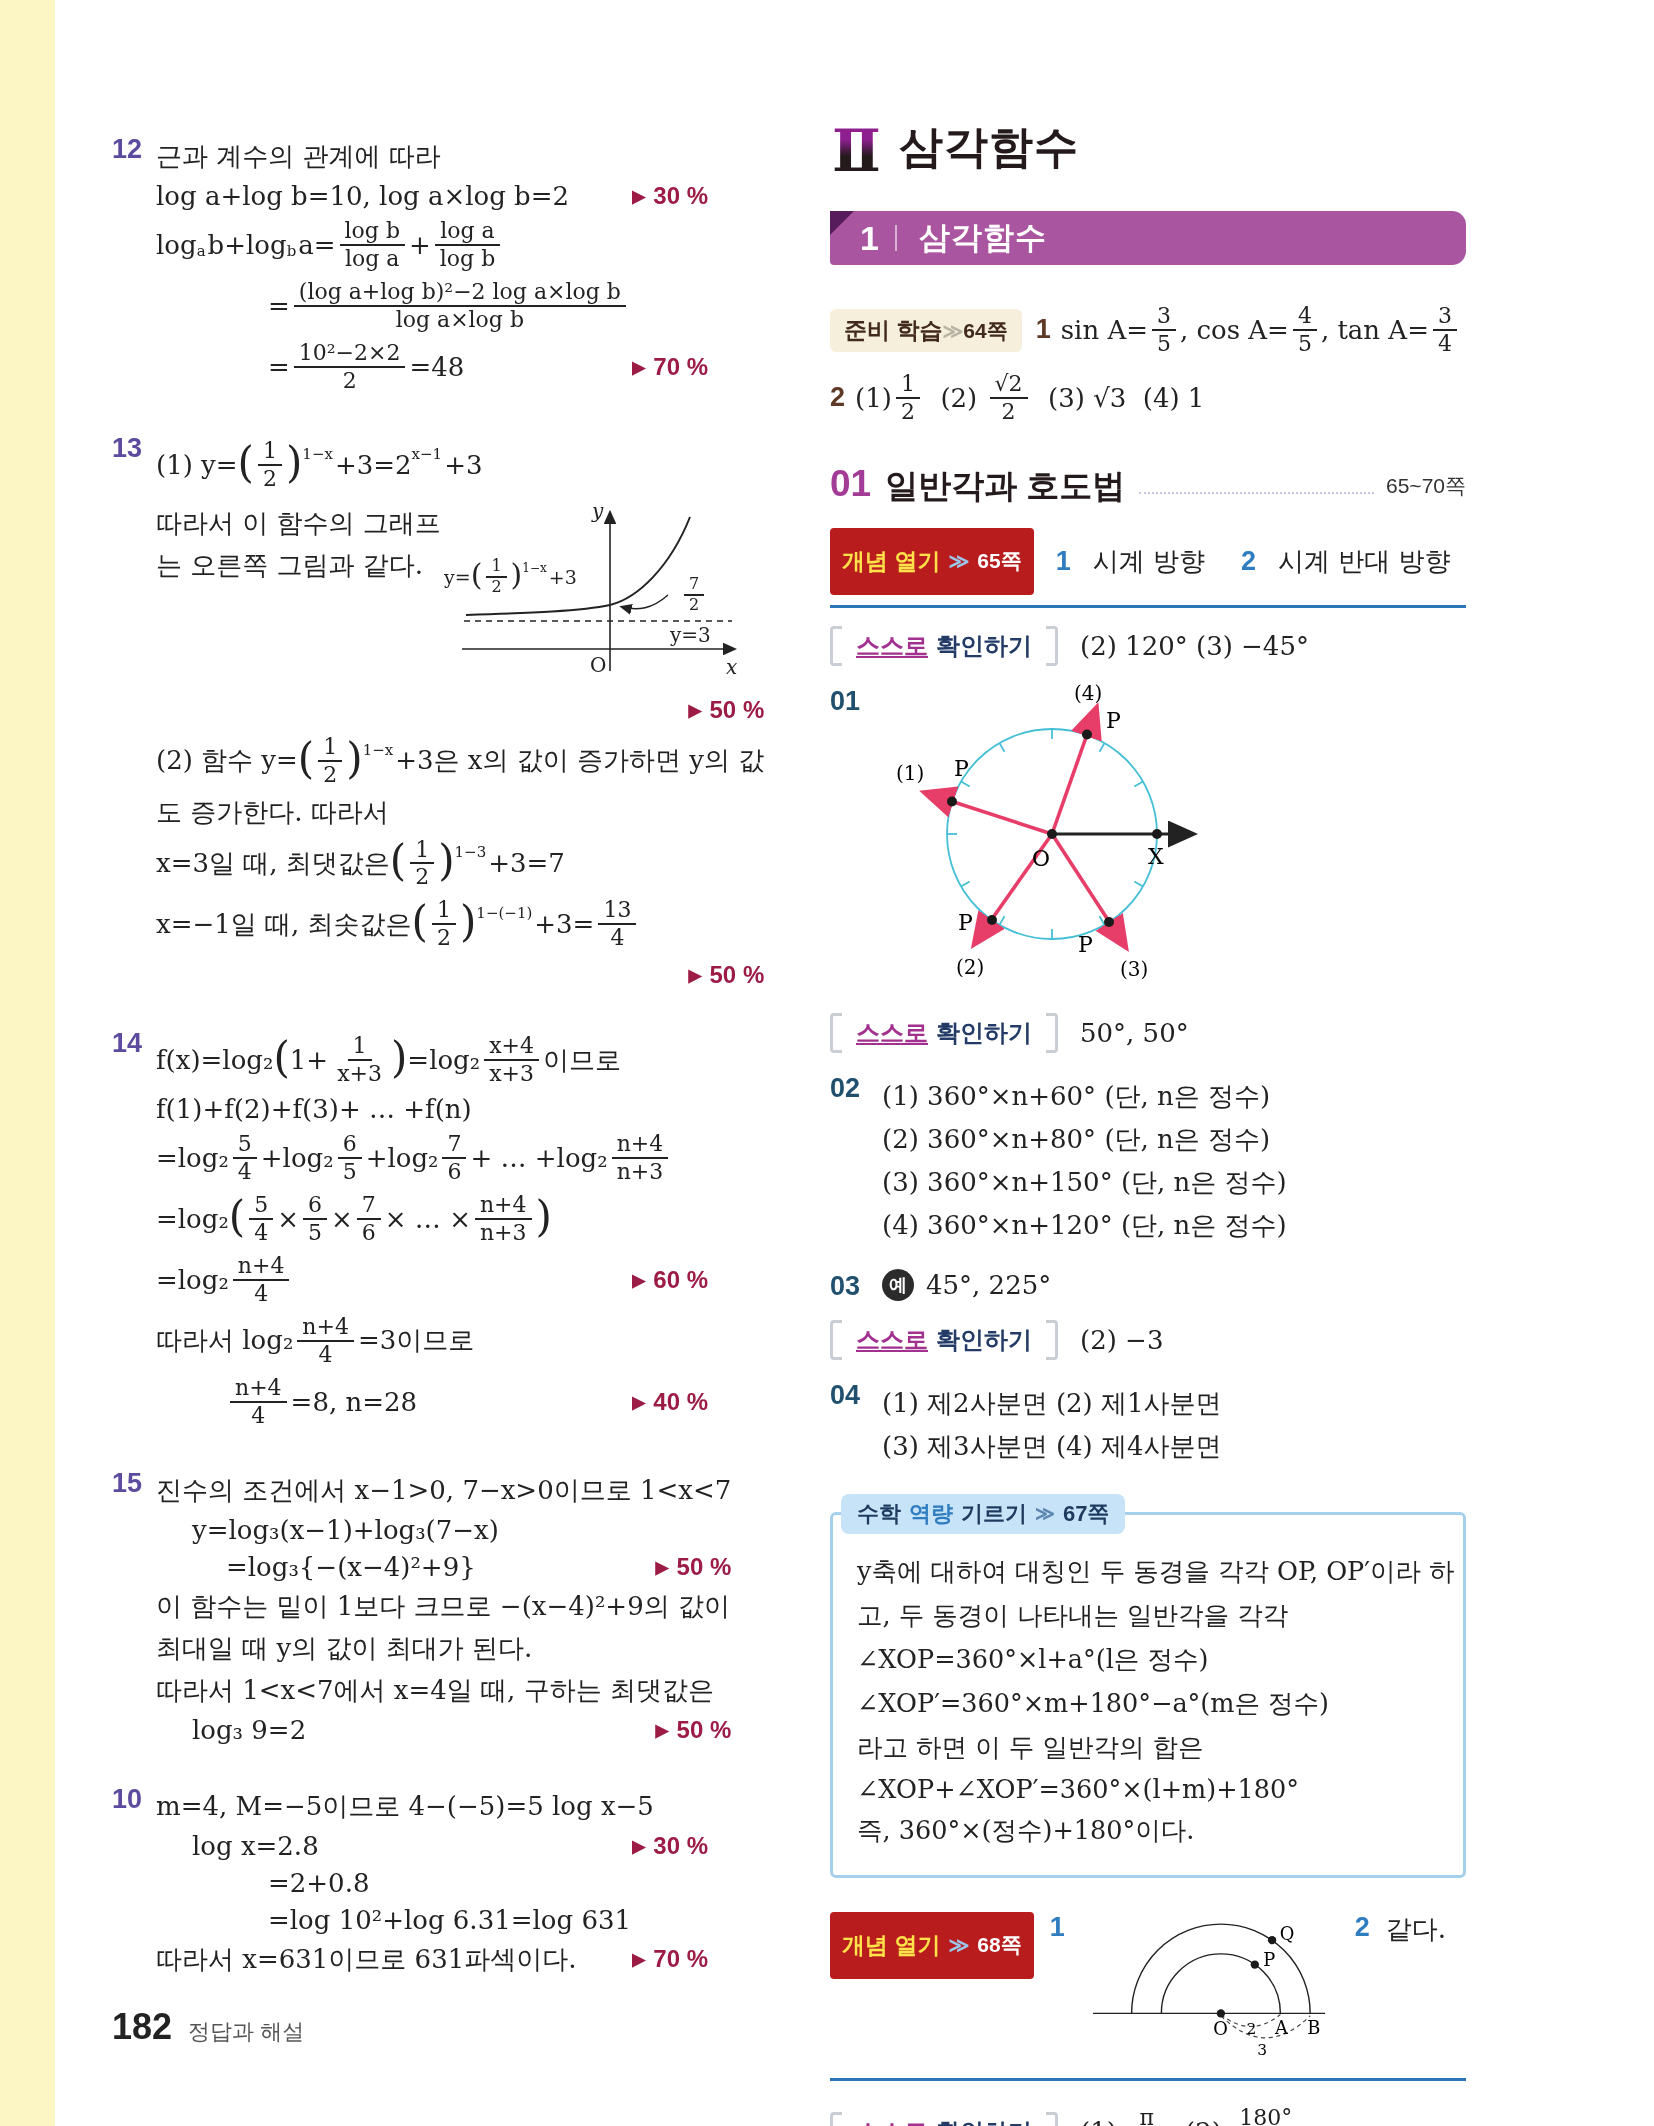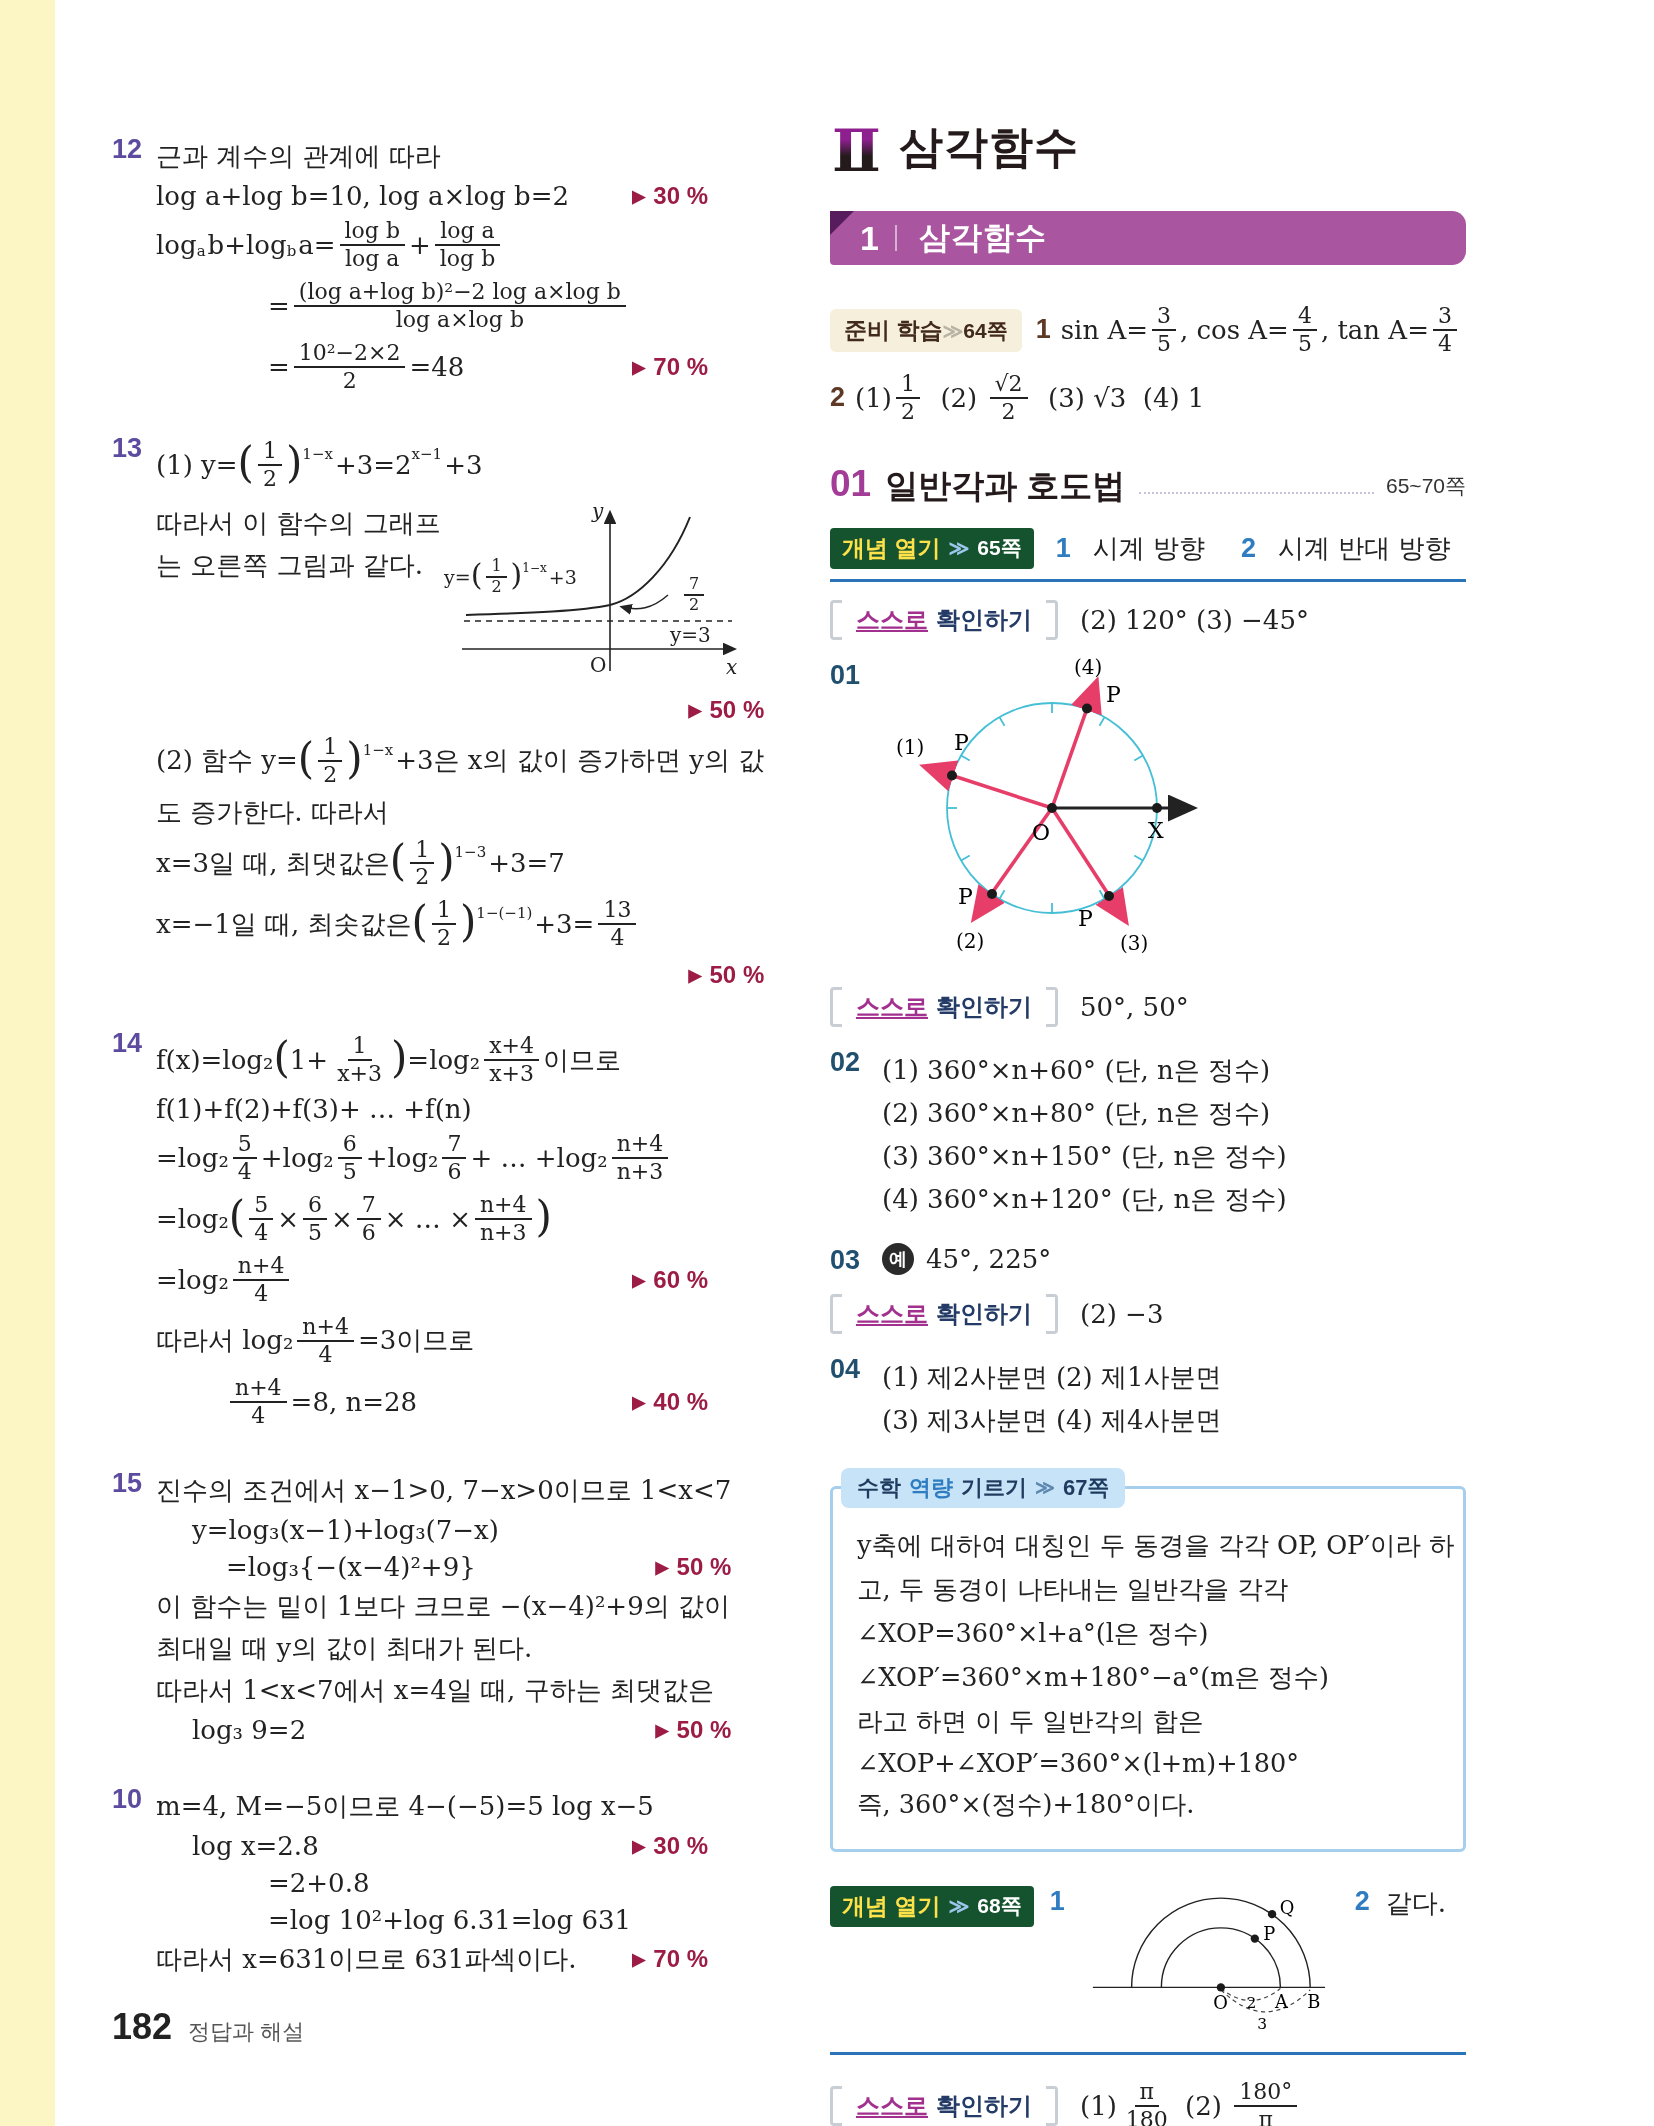--- a/index.html
+++ b/index.html
@@ -50,21 +50,21 @@
   .prep-badge .arr{color:#B9B3A4;font-size:20px;}
   .prep-badge .pg{font-weight:bold;color:#41291C;font-size:21px;}
   .brown-num{font-family:"Liberation Sans",sans-serif;font-weight:bold;font-size:27px;color:#5E3A26;margin-right:10px;}
 
   .sec-head{display:flex;align-items:flex-end;margin:40px 0 26px 0;}
   .sec-head .snum{font-family:"Liberation Sans",sans-serif;font-weight:bold;font-size:37px;color:#A23C96;margin-right:14px;line-height:1;}
   .sec-head .stitle{font-family:"Liberation Sans",sans-serif;font-weight:bold;font-size:33px;color:#241A1C;line-height:1;}
   .sec-head .leader{flex:1;border-bottom:2px dotted #C8C2DC;margin:0 12px 8px 14px;}
   .sec-head .spages{font-family:"Liberation Sans",sans-serif;font-size:21px;color:#333;padding-bottom:2px;}
 
-  .open-badge{background:#14532d;border-radius:4px;padding:5px 12px;display:inline-flex;align-items:center;gap:8px;
+  .open-badge{background:#b91c1c;border-radius:4px;padding:18px 12px;display:inline-flex;align-items:center;gap:8px;
       font-family:"Liberation Sans",sans-serif;font-weight:bold;font-size:23px;flex-shrink:0;}
   .open-badge .ob1{color:#FFE14A;}
   .open-badge .arr{color:#9CC6EC;font-size:20px;}
   .open-badge .pg{color:#fff;font-size:21px;font-weight:bold;}
   .open-row{display:flex;align-items:center;gap:22px;border-bottom:3px solid #2B74B8;padding-bottom:10px;margin-bottom:18px;}
   .blue-num{font-family:"Liberation Sans",sans-serif;font-weight:bold;font-size:27px;color:#2F7CC0;}
   .ans-kr{font-size:26px;color:#222;}
 
   .selfrow{display:flex;align-items:center;gap:12px;margin:16px 0;}
   .sbrk{width:9px;height:34px;border:3px solid #C9CED4;flex-shrink:0;}

